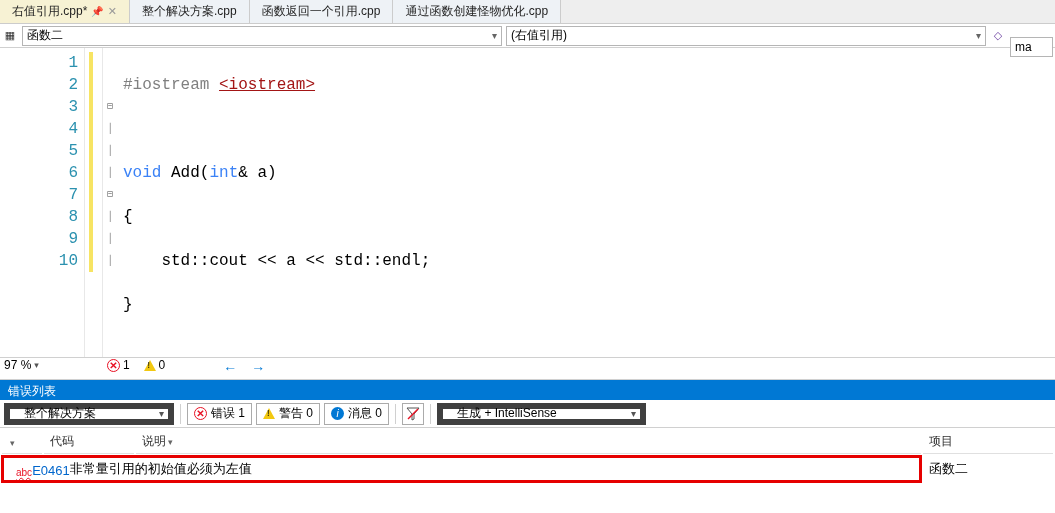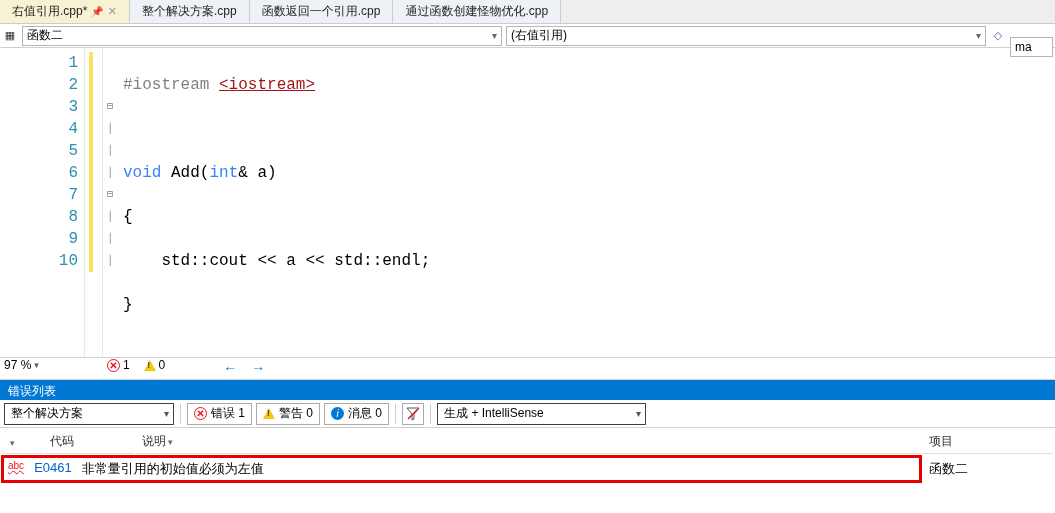--- a/index.html
+++ b/index.html
@@ -27,21 +27,21 @@
   .pp { color:#808080; }
   .statusrow { display:flex; align-items:flex-start; height:22px; border-bottom:1px solid #d0d0d0; padding:0 4px; gap:14px;}
   .statusrow .item { display:flex; align-items:center; gap:3px; font-size:12px;}
   .ic-err { color:#e81123; font-weight:bold; border:1.5px solid #e81123; border-radius:50%; width:13px; height:13px; display:inline-flex; align-items:center; justify-content:center; font-size:10px;}
   .ic-warn { color:#333; display:inline-flex; align-items:center; justify-content:center;}
   .tri { width:0; height:0; border-left:6px solid transparent; border-right:6px solid transparent; border-bottom:11px solid #f2c811; position:relative;}
   .tri::after{content:"!"; position:absolute; left:-2px; top:0px; font-size:9px; color:#000;}
   .arrow-btn { color:#0078d4; font-size:14px; font-weight:bold; cursor:pointer;}
   .panel-title { background:#0078d4; color:#fff; padding:3px 8px; font-size:12px; height:20px; display:flex; align-items:flex-start;}
   .panel-toolbar { display:flex; align-items:center; height:28px; border-bottom:1px solid #d0d0d0; padding:2px 4px; gap:4px;}
-  .dd { border:1px solid #404040; height:22px; background:#fff; display:flex; align-items:center; padding:0 18px 0 6px; position:relative; font-size:12px;}
+  .dd { border:6px solid #404040; height:22px; background:#fff; display:flex; align-items:center; padding:0 18px 0 14px; position:relative; font-size:12px;}
   .dd .arrow{ position:absolute; right:4px; font-size:10px; color:#555;}
   .btn { border:1px solid #ababab; height:22px; background:#fff; display:flex; align-items:center; padding:0 6px; gap:4px; font-size:12px;}
   .ic-info { background:#0078d4; color:#fff; border-radius:50%; width:13px; height:13px; display:inline-flex; align-items:center; justify-content:center; font-size:10px; font-style:italic;}
   .sep { width:1px; height:20px; background:#d0d0d0; margin:0 2px;}
   .errtable { width:100%; }
   .errtable th { text-align:left; font-weight:normal; padding:3px 6px; border-bottom:1px solid #e0e0e0; color:#333; font-size:12px; position:relative;}
   .errtable th.sort::after{ content:"▾"; font-size:9px; color:#666; margin-left:2px;}
   .errtable td { padding:4px 6px; font-size:13px; vertical-align:middle;}
   .errrow { outline:3px solid #e60000; outline-offset:-2px;}
   .abc { color:#e81123; font-size:10px; text-decoration: underline wavy #e81123;}
@@ -196,21 +196,21 @@
     <tr>
       <th class="sort"></th>
       <th><span>代码</span></th>
       <th class="sort"><span>说明</span></th>
       <th><span>项目</span></th>
     </tr>
   </thead>
   <tbody>
     <tr>
       <td colspan="3" style="padding:0;">
-        <div class="errrow" style="display:flex; align-items:flex-start; padding:4px 6px; gap:10px;">
+        <div class="errrow" style="display:flex; align-items:flex-end; padding:4px 14px; ">
           <span class="abc">abc</span>
           <span class="code-link">E0461</span>
           <span>非常量引用的初始值必须为左值</span>
         </div>
       </td>
       <td><span>函数二</span></td>
     </tr>
   </tbody>
 </table>
 

